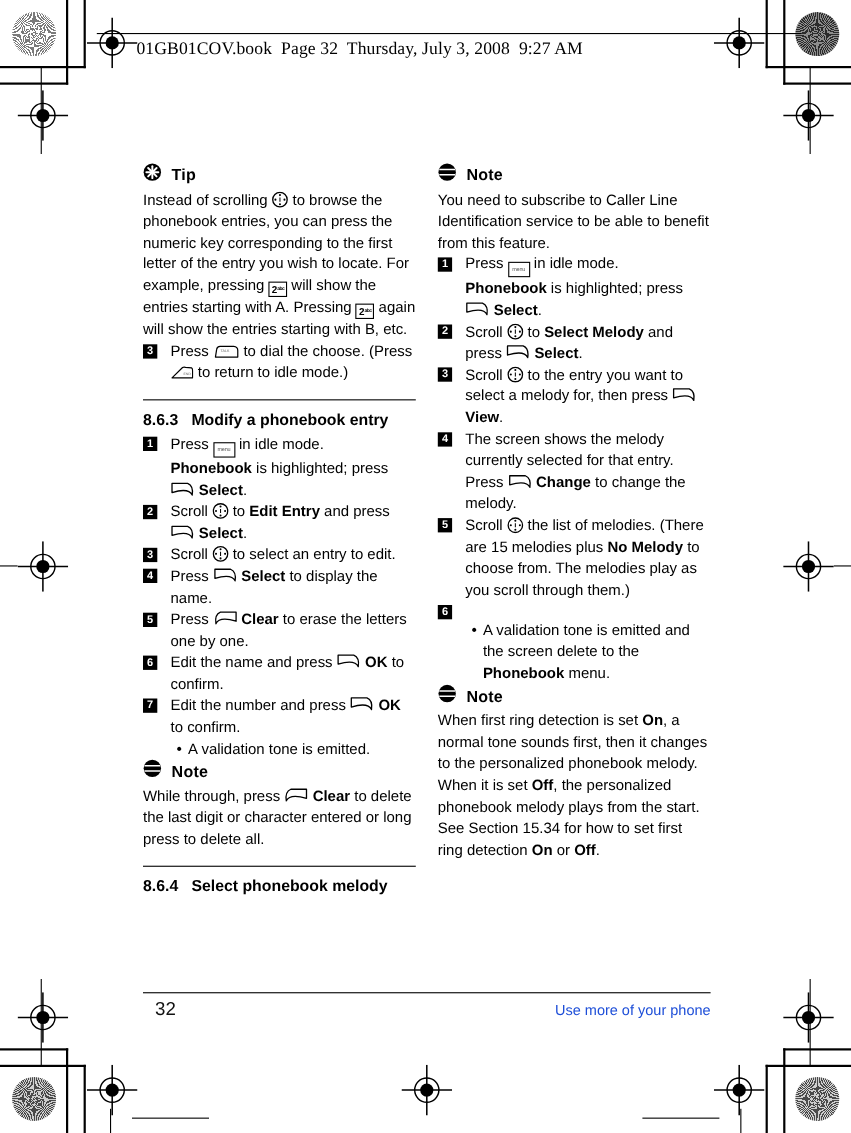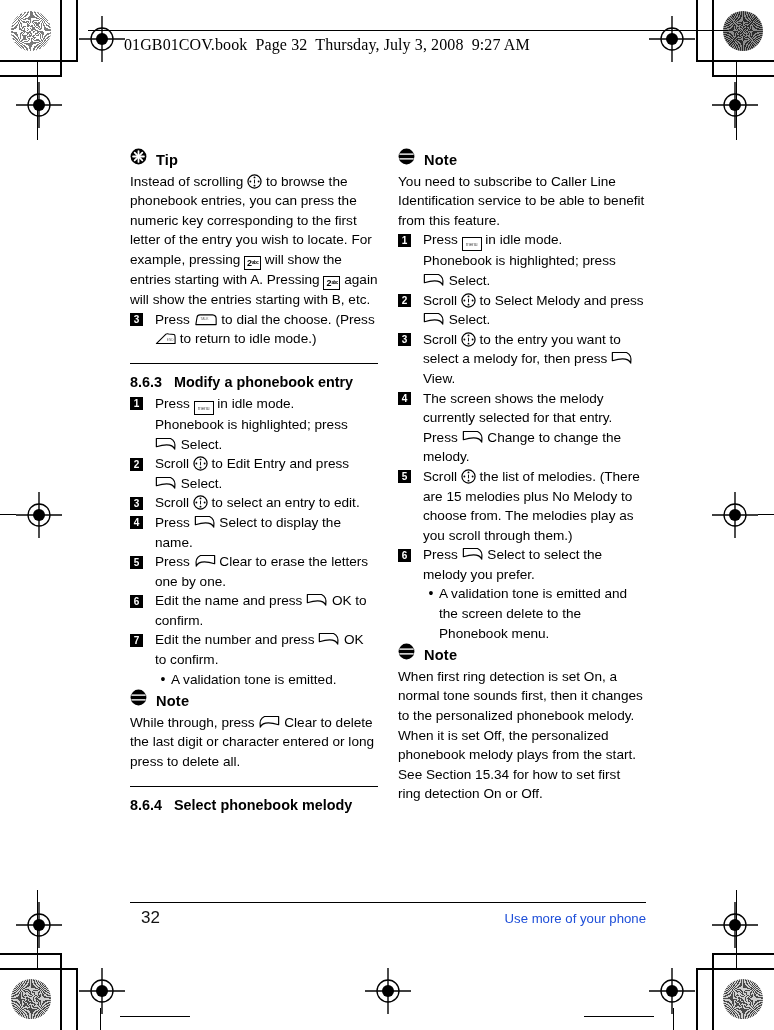--- a/index.html
+++ b/index.html
@@ -57,21 +57,21 @@
   .steptext{flex:1 1 auto;}
 
   .bullets{margin:0;padding:0;list-style:none;}
   .bul{display:flex;margin:0;}
   .bul .dot{flex:0 0 auto;width:16px;text-align:center;font-size:14px;line-height:19.6px;}
   .bul .btxt{flex:1 1 auto;}
 
   .sec-rule{height:1.6px;background:#000;margin:14px 0 9px 0;}
   .sec-head{font-weight:bold;font-size:14.4px;margin:0 0 1px 0;white-space:pre;}
 
-  b{font-weight:normal;}
+  b{font-weight:bold;}
 
   
   .ic{display:inline-block;vertical-align:-3px;position:relative;}
 
   .k-num{
     width:17px;height:14px;border:1.4px solid #000;vertical-align:-2px;
     font-size:9px;line-height:12px;text-align:left;padding-left:2px;
     box-sizing:border-box;font-weight:bold;
   }
   .k-num i{font-style:normal;font-size:4.5px;vertical-align:2px;letter-spacing:-.5px;}
@@ -411,23 +411,20 @@
               <circle cx="8" cy="3.6" r="1" fill="#000"></circle>
               <circle cx="8" cy="12.4" r="1" fill="#000"></circle>
               <circle cx="3.6" cy="8" r="1" fill="#000"></circle>
               <circle cx="12.4" cy="8" r="1" fill="#000"></circle>
               <line x1="8" y1="6" x2="8" y2="10" stroke="#000" stroke-width="1"></line>
             </svg></span><span> the list of melodies. (There are 15 melodies plus </span><b>No Melody</b><span> to choose from. The melodies play as you scroll through them.)</span></span>
     </li>
 
     <li class="step">
       <span class="stepnum">6</span>
-      <span class="steptext"><span>Press </span><span class="ic k-soft"><svg width="22" height="14" viewBox="0 0 24 15">
-              <path d="M1.5 1.5 L17 1.5 Q23 4 21.5 13 Q18 5.5 1.5 10.5 Z" fill="#fff" stroke="#000" stroke-width="1.3" stroke-linejoin="round"></path>
-            </svg></span> <b>Select</b><span> to select the melody you prefer.</span></span>
     </li>
   </ul>
 
   <ul class="bullets" style="margin-left:25px;">
     <li class="bul">
       <span class="dot">•</span>
       <span class="btxt"><span>A validation tone is emitted and the screen delete to the </span><b>Phonebook</b><span> menu.</span></span>
     </li>
   </ul>
 

